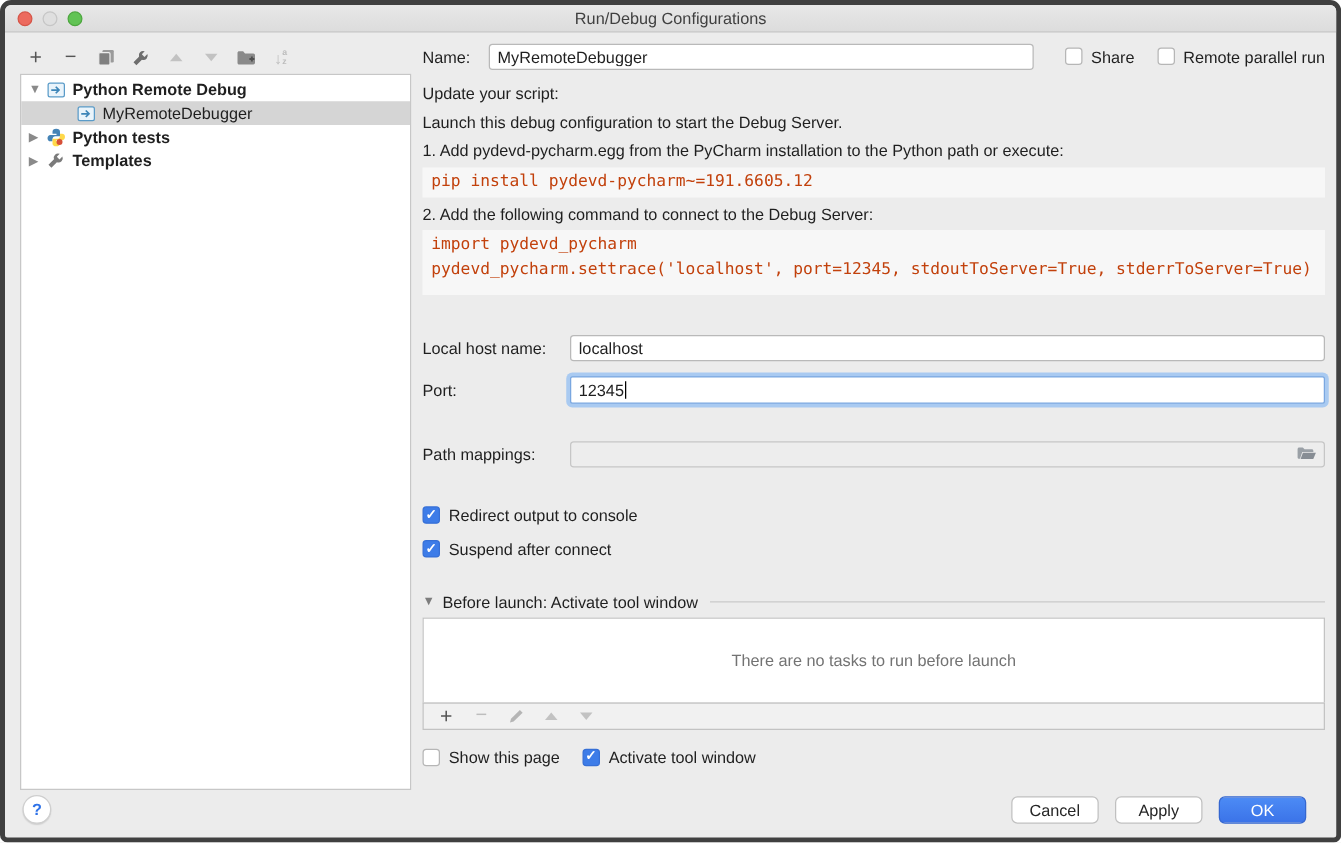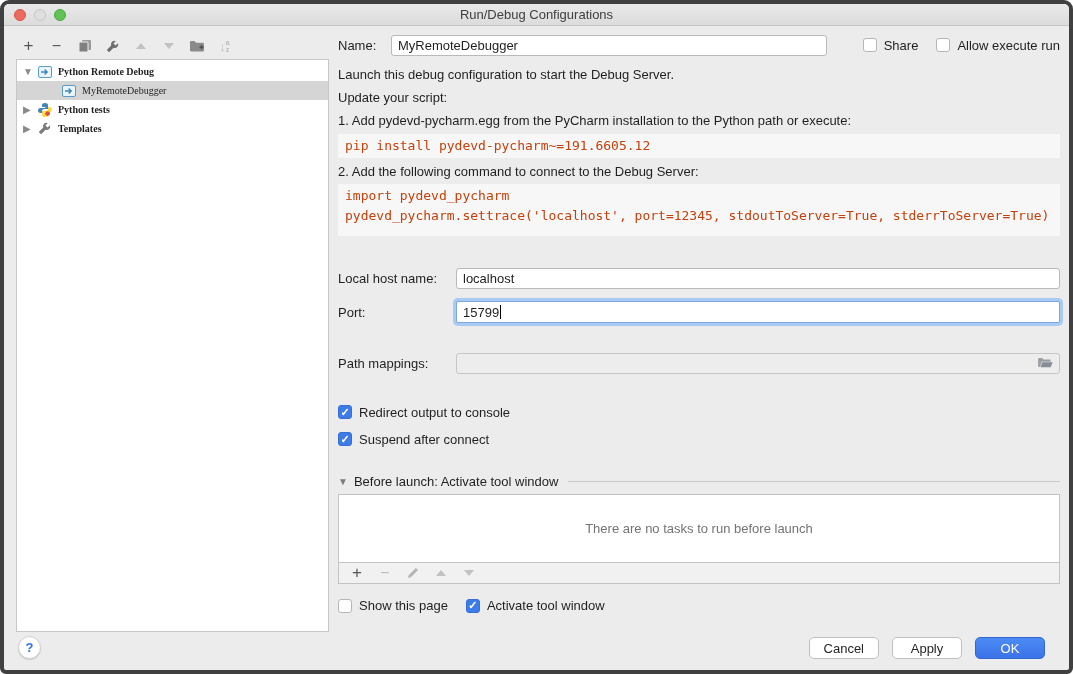--- a/index.html
+++ b/index.html
@@ -32,21 +32,21 @@
   .sortaz .arrow { font-size:13px; }
   .sortaz .letters { display:flex; flex-direction:column; font-size:7px; line-height:7px; font-weight:700; }
 
   .tree { position:absolute; top:55px; left:12px; width:313px; height:573px;
           background:#FFFFFF; border:1px solid #C7C7C7; padding-top:2px; }
   .tree-row { display:flex; align-items:center; height:19px; padding-left:6px; cursor:default; white-space:nowrap; }
   .tree-row.selected { background:#D5D5D5; }
   .tree-row.child { padding-left:44px; }
   .tri-col { width:14px; font-size:10px; color:#8A8A8A; text-align:left; flex:0 0 14px; }
   .tree-icon { width:16px; height:16px; margin-right:5px; flex:0 0 16px; }
-  .tree-label { font-size:10px;font-family:Liberation Serif, serif; }
+  .tree-label { font-size:13px; }
   .tree-label.bold { font-weight:700; }
 
   
   .panel { position:absolute; left:334px; top:30px; width:722px; }
   .row { display:flex; align-items:center; }
   .name-row { height:22px; }
   .name-row .lbl { width:53px; }
   .txt-input { height:21px; background:#fff; border:1px solid #B9B9B9; border-radius:3px;
                padding:0 6px; font-size:13px; font-family:"Liberation Sans",sans-serif; color:#1f1f1f; }
   .name-input { width:436px; }
@@ -198,46 +198,46 @@
     <div class="row name-row">
       <span class="lbl">Name:</span>
       <input class="txt-input name-input" value="MyRemoteDebugger" style="">
       <div class="flag-group">
         <span class="cb-wrap">
           <span class="cb"></span>
           <span>Share</span>
         </span>
         <span class="cb-wrap">
           <span class="cb"></span>
-          <span>Allow execute run</span>
+          <span>Remote parallel run</span>
         </span>
       </div>
     </div>
 
     <div class="desc">
+      <div class="desc-line">Update your script:</div>
       <div class="desc-line">Launch this debug configuration to start the Debug Server.</div>
-      <div class="desc-line">Update your script:</div>
       <div class="desc-line">1. Add pydevd-pycharm.egg from the PyCharm installation to the Python path or execute:</div>
       <div class="codeblock">pip install pydevd-pycharm~=191.6605.12</div>
       <div class="desc-line" style="margin-top:2px;">2. Add the following command to connect to the Debug Server:</div>
       <div class="codeblock tall">
         <div>import pydevd_pycharm</div>
         <div>pydevd_pycharm.settrace('localhost', port=12345, stdoutToServer=True, stderrToServer=True)</div>
       </div>
     </div>
 
     <div class="form-row host-row">
       <span class="lbl">Local host name:</span>
       <input class="txt-input wide" value="localhost" style="">
     </div>
 
     <div class="form-row port-row">
       <span class="lbl">Port:</span>
       <div class="port-field wide">
-        <span>15799</span>
+        <span>12345</span>
         <span class="caret"></span>
       </div>
     </div>
 
     <div class="form-row path-row">
       <span class="lbl">Path mappings:</span>
       <div class="path-field wide">
         <span></span>
         <span class="path-folder">
           <svg width="17" height="13" viewBox="0 0 18 14">

